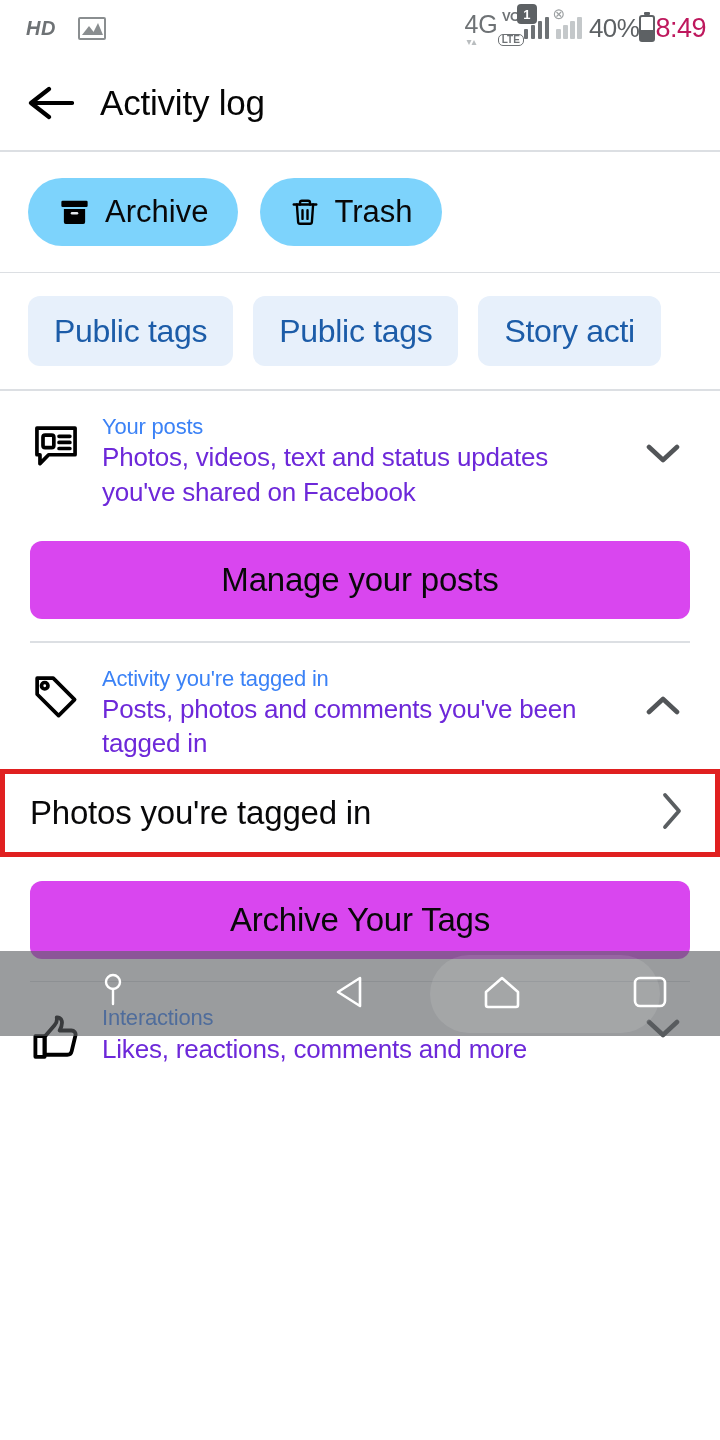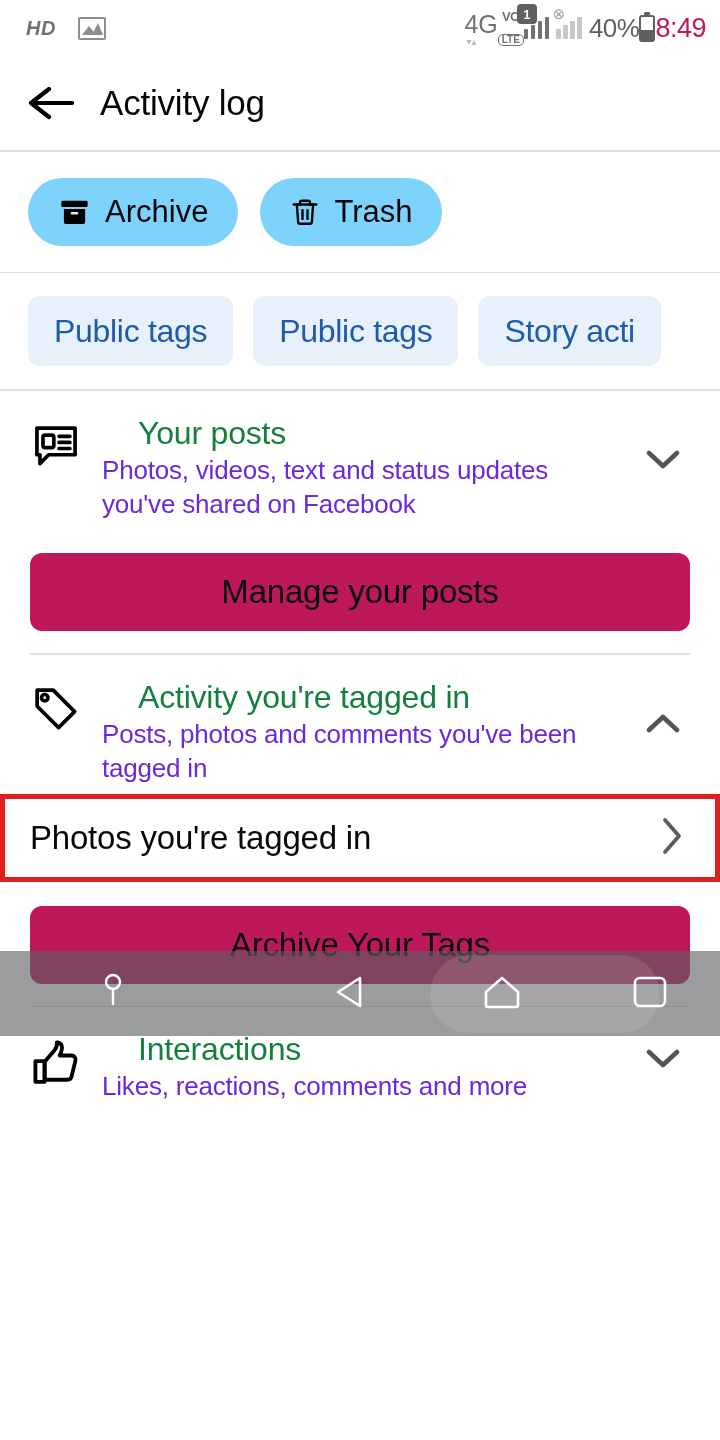--- a/index.html
+++ b/index.html
@@ -77,30 +77,30 @@
     background: #e7f0fb; color: #1c5ca8; border-radius: 12px; padding: 0 26px; height: 70px;
     display: inline-flex; align-items: center; font-size: 32px; flex: 0 0 auto; cursor: pointer;
     border: none; font-family: "Liberation Sans", sans-serif; letter-spacing: -.3px;
   }
 
   
   .section { padding: 0; }
   .row-head { display: flex; align-items: flex-start; padding: 22px 28px 8px 28px; position: relative; }
   .row-icon { width: 64px; flex: 0 0 64px; padding-top: 6px; }
   .row-text { flex: 1; padding-left: 10px; padding-right: 70px; }
-  .row-title { font-size: 32px; color: #15803d; line-height: 1.25; letter-spacing: -.2px; margin-left: 36px;}
+  .row-title { font-size: 22px; color: #3b82f6; line-height: 1.25; letter-spacing: -.2px;}
   .row-sub { font-size: 26px; color: #6d28d9; line-height: 1.32; margin-top: 0; letter-spacing: -.2px;}
   .row-chev {
     position: absolute; right: 36px; top: 50%; transform: translateY(-50%);
     width: 42px; height: 42px; display: flex; align-items: center; justify-content: center; cursor: pointer;
   }
 
   .btn-wide {
     display: block; margin: 24px 30px 22px 30px; height: 78px; width: calc(100% - 60px);
-    background: #be185d; border: none; border-radius: 12px;
+    background: #d946ef; border: none; border-radius: 12px;
     font-size: 33px; color: #080809; cursor: pointer; font-family: "Liberation Sans", sans-serif;
     letter-spacing: -.2px;
   }
   .div-inner { height: 1.6px; background: #dcdfe3; margin: 0 30px; }
 
   
   .hl-wrap { position: relative; }
   .hl-box {
     position: absolute; left: 0; top: 0; width: 720px; height: 88px;
     border: 5px solid #e02020; pointer-events: none; box-sizing: border-box;

